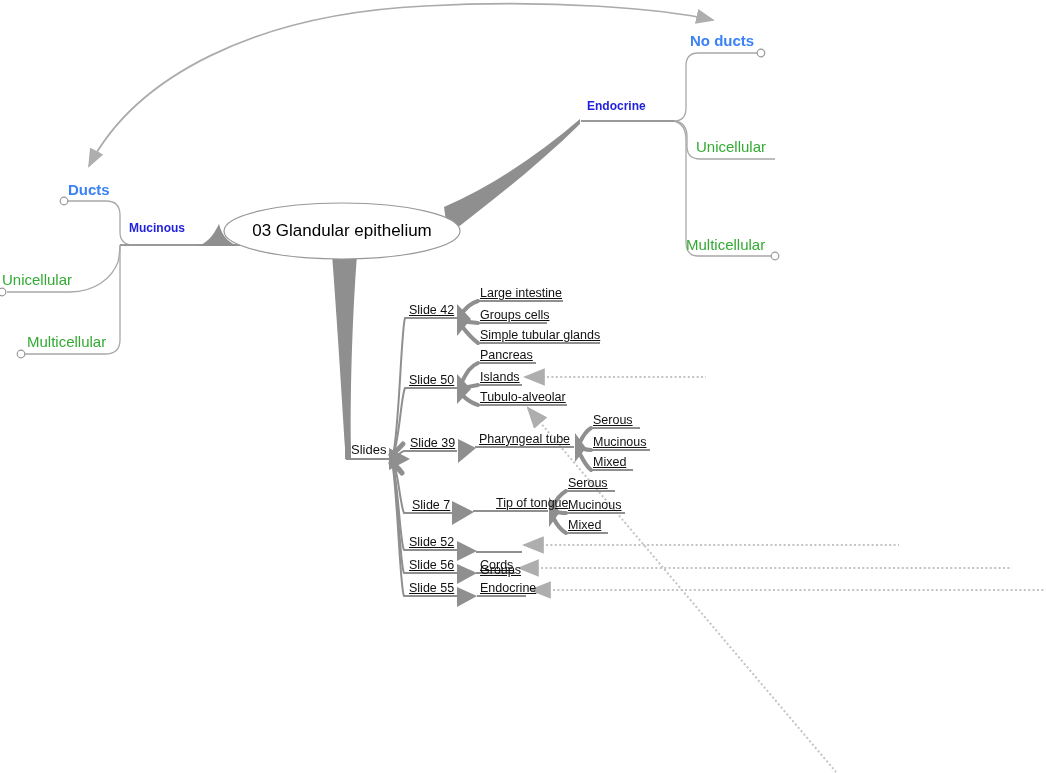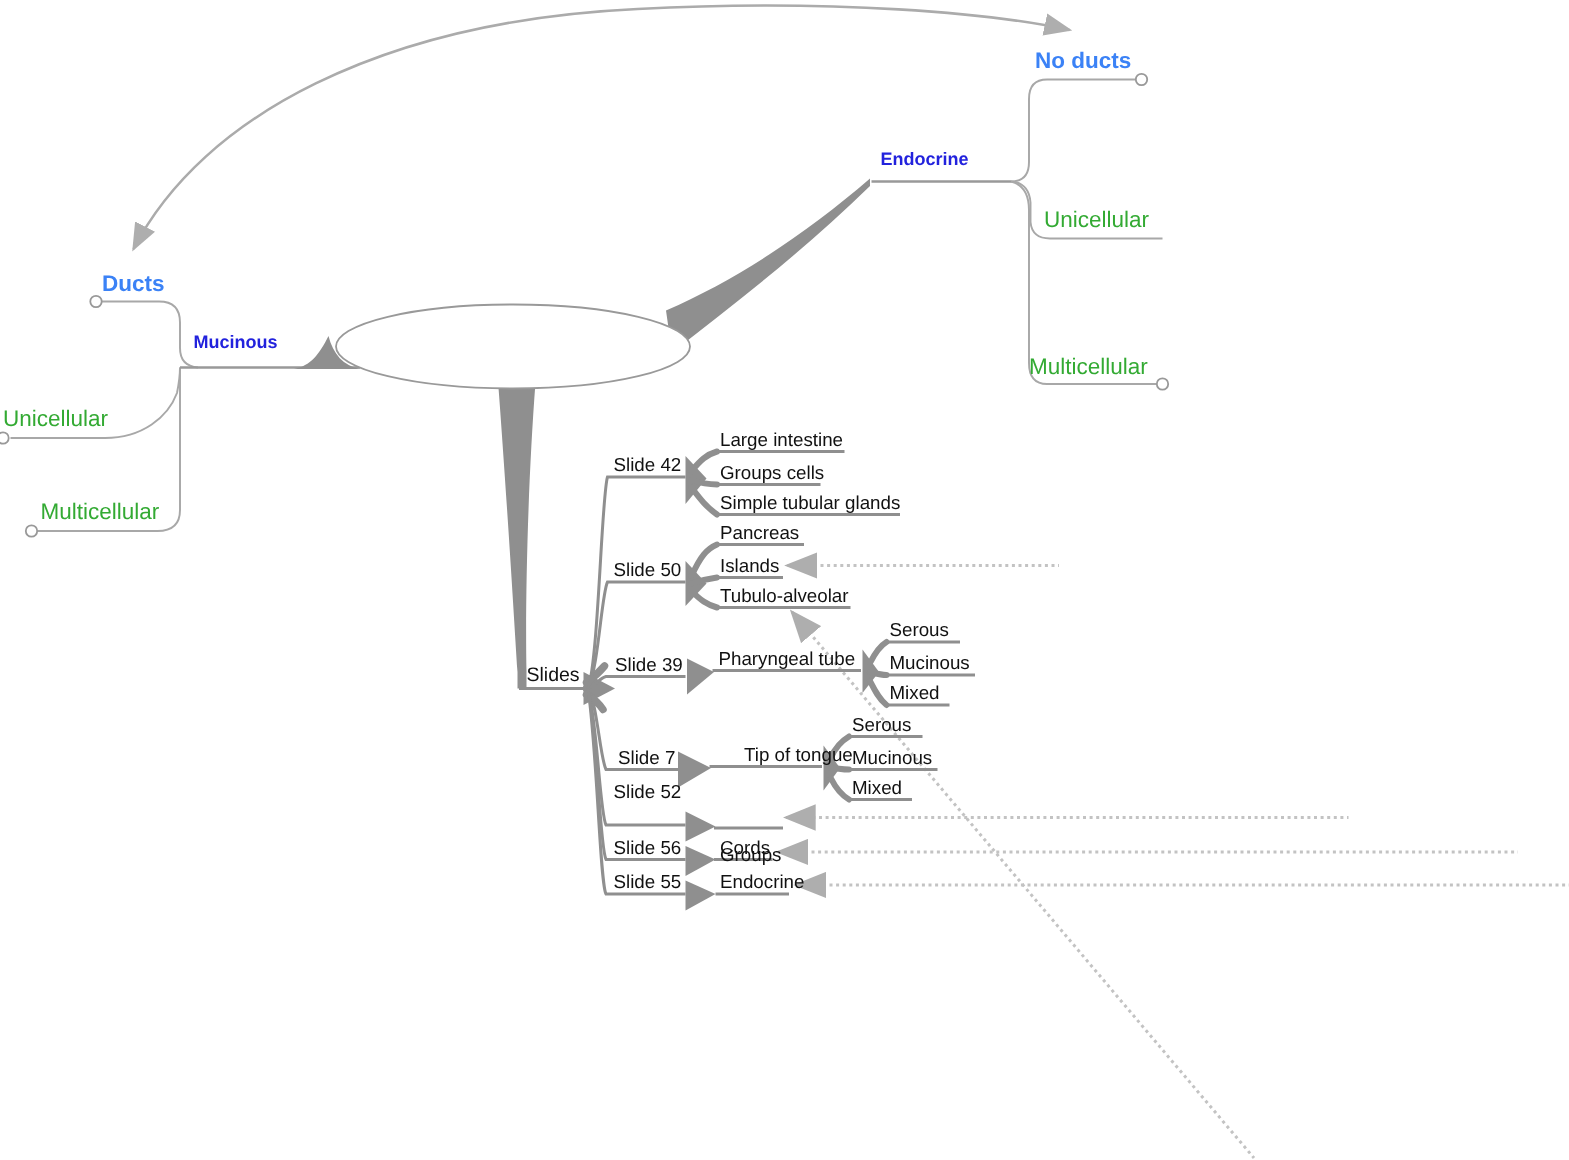--- a/index.html
+++ b/index.html
@@ -1,20 +1,20 @@
 <!DOCTYPE html>
 <html><head>
 <meta charset="utf-8">
 <style>
   html,body{margin:0;padding:0;background:#ffffff;}
   #stage{position:relative;width:1046px;height:773px;overflow:hidden;background:#fff;
          font-family:"Liberation Sans",sans-serif;}
   #wires{position:absolute;left:0;top:0;}
   .lbl{position:absolute;white-space:nowrap;line-height:1.1;cursor:default;}
-  .sm{font-size:12.5px;color:#111;}
+  .sm{font-size:12.5px;color:#111;text-decoration:underline;}
   .mid{font-size:13px;color:#111;}
   .blue-b{font-size:12px;font-weight:bold;color:#2222dd;}
   .green-b{font-size:15px;font-weight:bold;color:#3b82f6;}
   .green{font-size:15px;color:#33aa33;text-align:right;}
   .root-lbl{position:absolute;left:224px;top:203px;width:236px;height:56px;
             display:flex;align-items:center;justify-content:center;
             font-size:17px;color:#000;}
 </style>
 </head>
 <body>
@@ -121,20 +121,21 @@
       <path d="M580,448 C584,449 587,450 591,450"></path>
       <path d="M580,454 C583,460 586,466 591,470"></path>
       <path d="M554,505 C557,498 561,494 566,491"></path>
       <path d="M554,512 C558,512 561,513 566,513"></path>
       <path d="M554,519 C557,525 561,530 566,533"></path>
     </g>
 
     <ellipse cx="342" cy="231" rx="118" ry="28" fill="#ffffff" stroke="#999999" stroke-width="1.2"></ellipse>
   </svg>
 
+  <div class="root-lbl">03 Glandular epithelium</div>
 
   <div class="lbl blue-b" style="left:587px;top:100px">Endocrine</div>
   <div class="lbl green-b" style="left:690px;top:33px">No ducts</div>
   <div class="lbl green" style="left:696px;top:139px">Unicellular</div>
   <div class="lbl green" style="left:686px;top:237px">Multicellular</div>
 
   <div class="lbl blue-b" style="left:129px;top:222px">Mucinous</div>
   <div class="lbl green-b" style="left:68px;top:182px">Ducts</div>
   <div class="lbl green" style="left:2px;top:272px">Unicellular</div>
   <div class="lbl green" style="left:27px;top:334px">Multicellular</div>
@@ -156,21 +157,21 @@
   <div class="lbl sm" style="left:593px;top:414px">Serous</div>
   <div class="lbl sm" style="left:593px;top:436px">Mucinous</div>
   <div class="lbl sm" style="left:593px;top:456px">Mixed</div>
 
   <div class="lbl sm" style="left:412px;top:499px">Slide 7</div>
   <div class="lbl sm" style="left:496px;top:497px">Tip of tongue</div>
   <div class="lbl sm" style="left:568px;top:477px">Serous</div>
   <div class="lbl sm" style="left:568px;top:499px">Mucinous</div>
   <div class="lbl sm" style="left:568px;top:519px">Mixed</div>
 
-  <div class="lbl sm" style="left:409px;top:522px">Slide 52</div>
+  <div class="lbl sm" style="left:409px;top:536px">Slide 52</div>
   <div class="lbl sm" style="left:480px;top:564px">Groups</div>
 
   <div class="lbl sm" style="left:409px;top:559px">Slide 56</div>
   <div class="lbl sm" style="left:480px;top:559px">Cords</div>
 
   <div class="lbl sm" style="left:409px;top:582px">Slide 55</div>
   <div class="lbl sm" style="left:480px;top:582px">Endocrine</div>
 
 </div>
 

